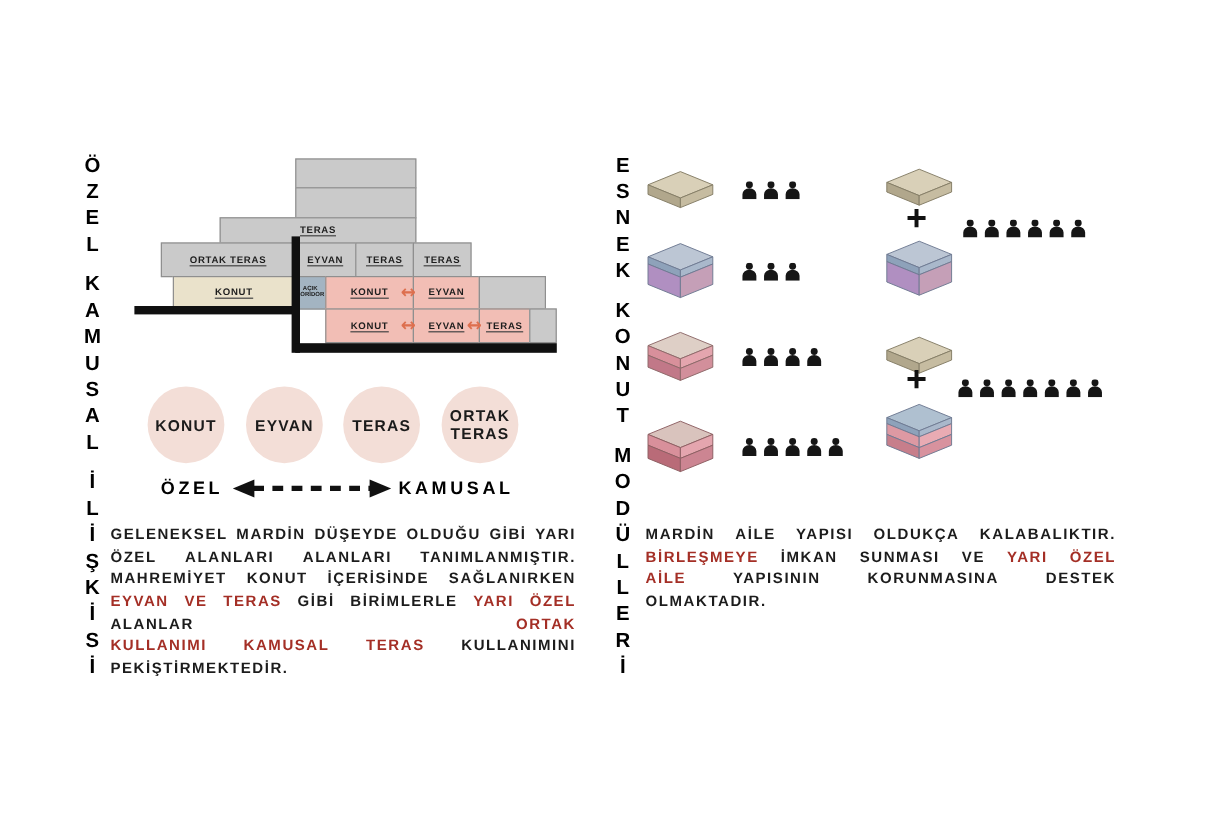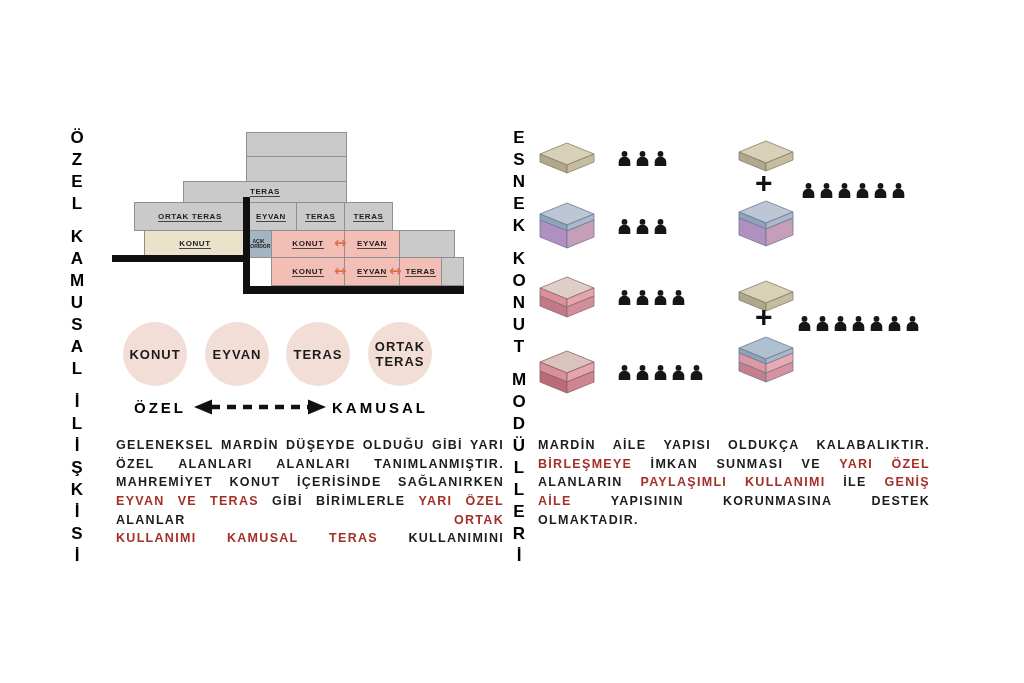--- a/index.html
+++ b/index.html
@@ -163,21 +163,21 @@
   </div>
 
   <div class="scale-label" style="left:134px;top:399px">ÖZEL</div>
   <svg class="scale-arrow" style="left:194px;top:398px" width="132" height="18" viewBox="0 0 132 18">
     <line x1="17" y1="9" x2="115" y2="9" stroke="#111" stroke-width="4.5" stroke-dasharray="9,7"></line>
     <polygon points="0,9 18,1.5 18,16.5" fill="#111"></polygon>
     <polygon points="132,9 114,1.5 114,16.5" fill="#111"></polygon>
   </svg>
   <div class="scale-label" style="left:332px;top:399px">KAMUSAL</div>
 
-  <div class="para" id="left-para" style="left:116px;top:438px;width:388px">
+  <div class="para" id="left-para" style="left:92px;top:438px;width:388px">
       <div class="para-line">
         <span class="blk-txt">GELENEKSEL</span>
         <span class="blk-txt">MARDİN</span>
         <span class="blk-txt">DÜŞEYDE</span>
         <span class="blk-txt">OLDUĞU</span>
         <span class="blk-txt">GİBİ</span>
         <span class="blk-txt">YARI</span>
       </div>
       <div class="para-line">
         <span class="blk-txt">ÖZEL</span>
@@ -202,20 +202,23 @@
       </div>
       <div class="para-line">
         <span class="blk-txt">ALANLAR</span>
         <span class="red">ORTAK</span>
       </div>
       <div class="para-line">
         <span class="red">KULLANIMI</span>
         <span class="red">KAMUSAL</span>
         <span class="red">TERAS</span>
         <span class="blk-txt">KULLANIMINI</span>
+      </div>
+      <div class="para-line last">
+        <span class="blk-txt">PEKİŞTİRMEKTEDİR.</span>
       </div>
     </div>
 
   <div class="lmrow" style="top:142px">
     <span class="mslot" id="lm0">
         <svg width="58" height="33" viewBox="0 0 58 33">
           <g stroke="#857d66" stroke-width="0.8" stroke-linejoin="round">
             <polygon points="29,1 56,12 29,23 2,12" fill="#d9d0b8"></polygon>
             <polygon points="2,12 29,23 29,31 2,20" fill="#b1a78c"></polygon>
             <polygon points="29,23 56,12 56,20 29,31" fill="#c6bca1"></polygon>
@@ -499,27 +502,20 @@
       </div>
       <div class="para-line">
         <span class="red">BİRLEŞMEYE</span>
         <span class="blk-txt">İMKAN</span>
         <span class="blk-txt">SUNMASI</span>
         <span class="blk-txt">VE</span>
         <span class="red">YARI</span>
         <span class="red">ÖZEL</span>
       </div>
       <div class="para-line">
-        <span class="blk-txt">ALANLARIN</span>
-        <span class="red">PAYLAŞIMLI</span>
-        <span class="red">KULLANIMI</span>
-        <span class="blk-txt">İLE</span>
-        <span class="red">GENİŞ</span>
-      </div>
-      <div class="para-line">
         <span class="red">AİLE</span>
         <span class="blk-txt">YAPISININ</span>
         <span class="blk-txt">KORUNMASINA</span>
         <span class="blk-txt">DESTEK</span>
       </div>
       <div class="para-line last">
         <span class="blk-txt">OLMAKTADIR.</span>
       </div>
     </div>
 

